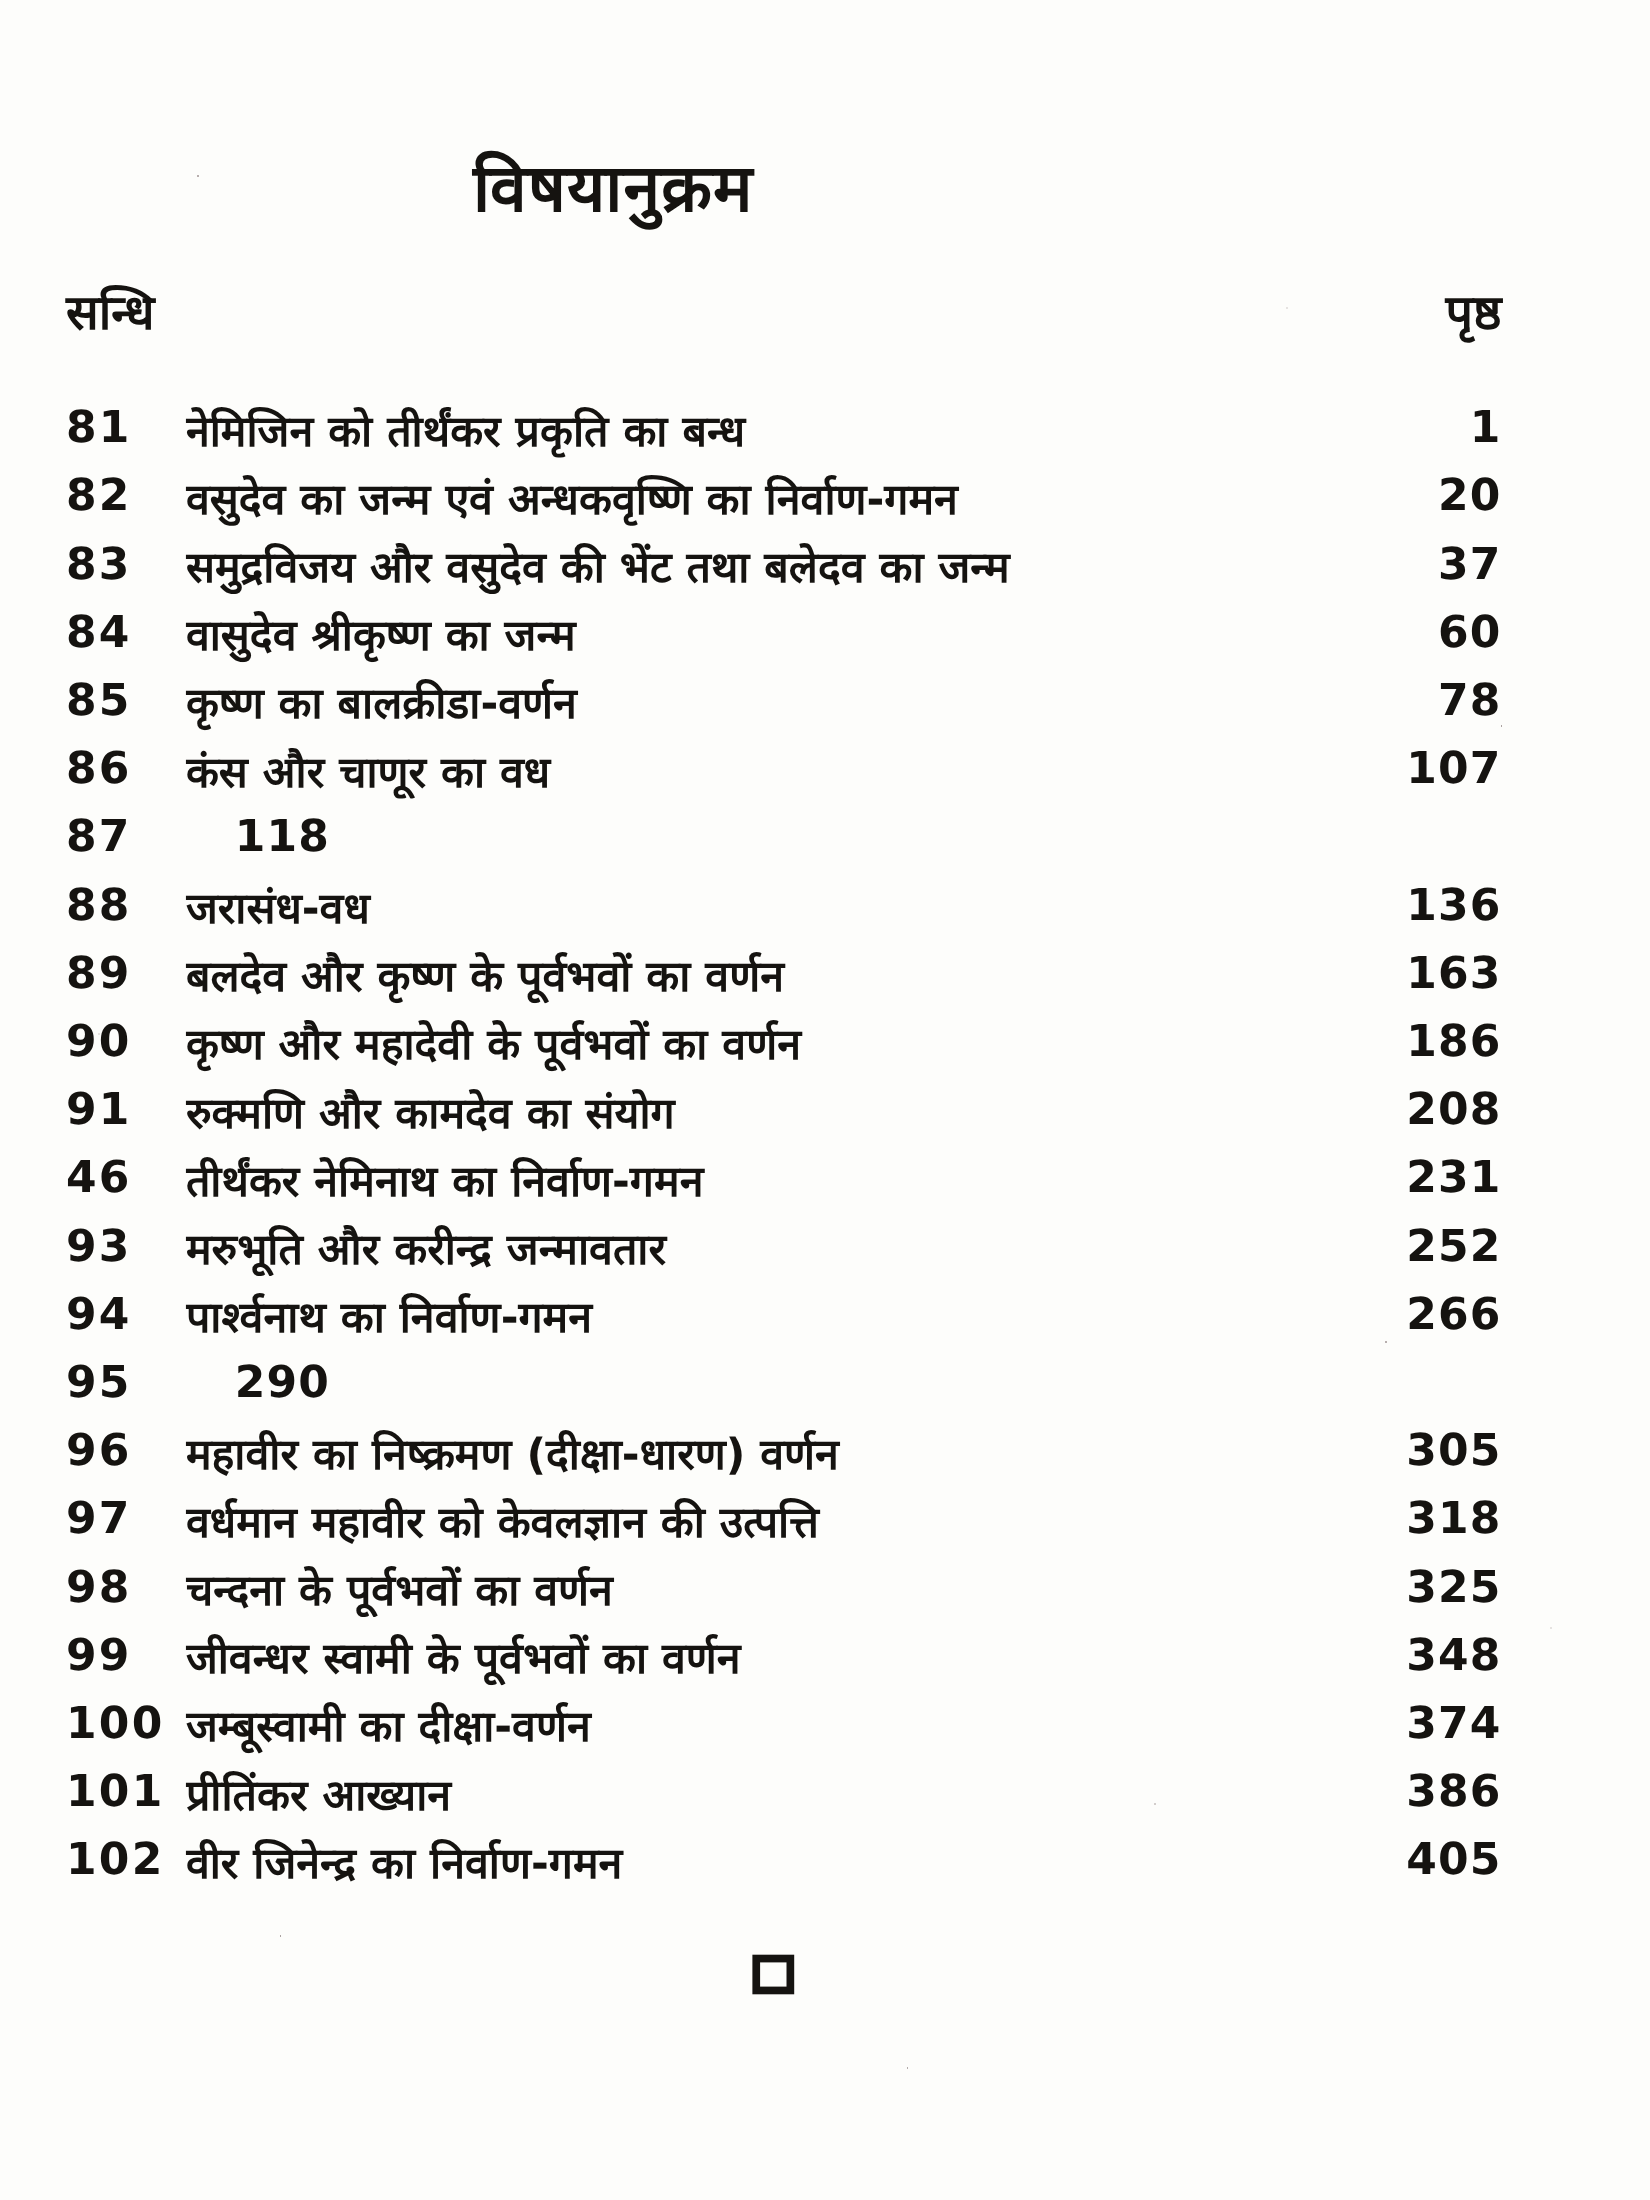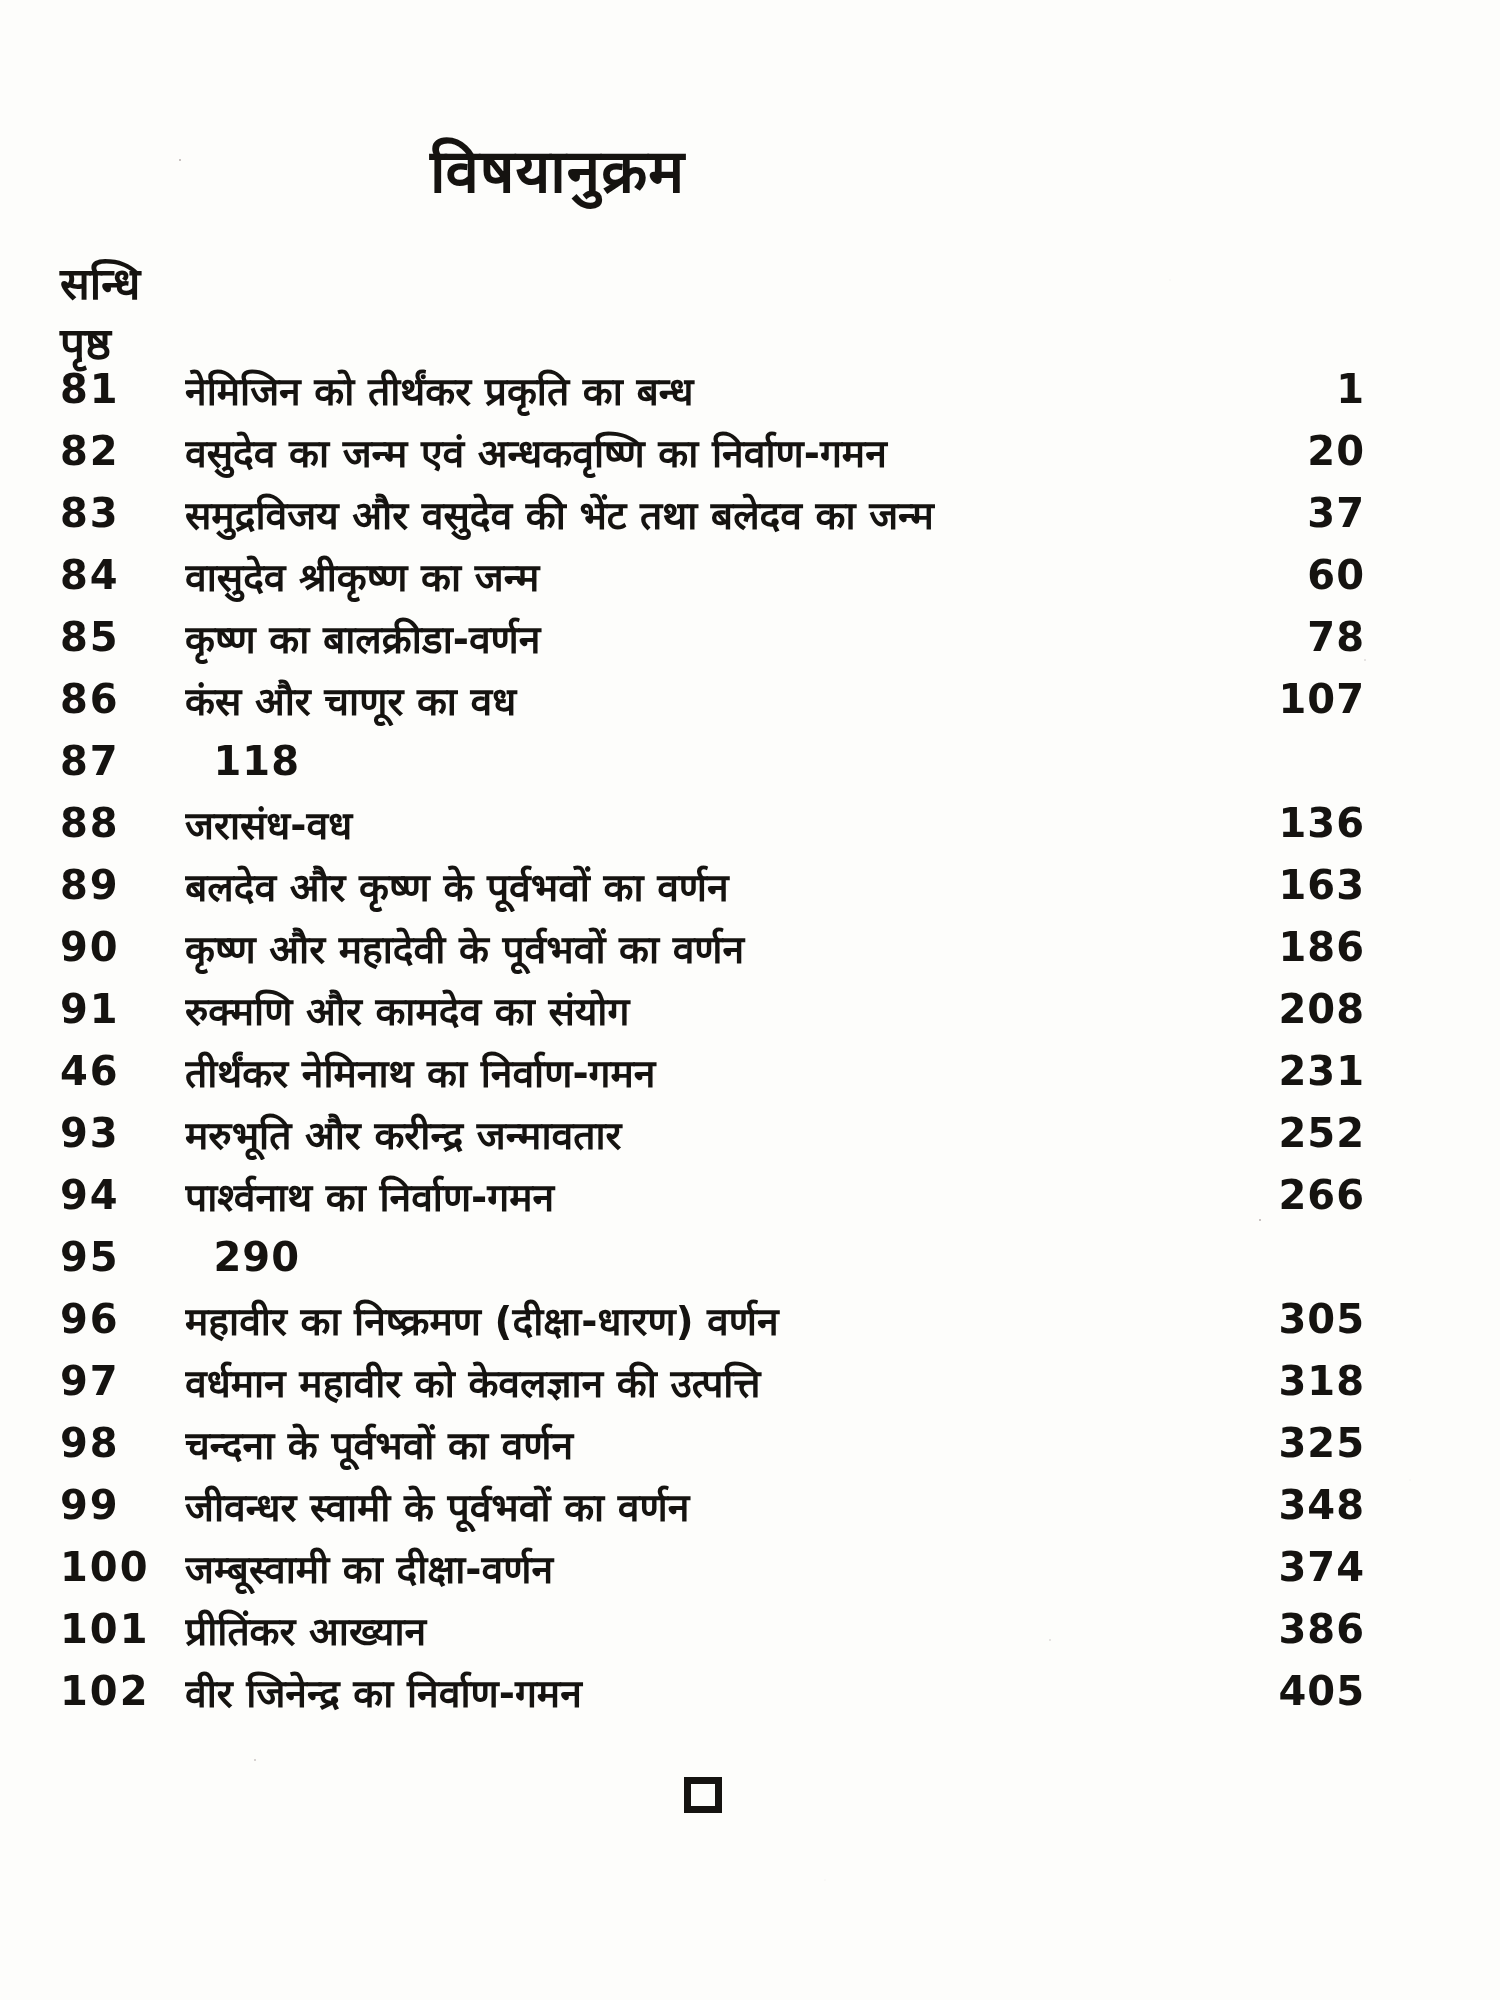--- a/index.html
+++ b/index.html
@@ -46,21 +46,20 @@
   .toc-header {
     position: absolute;
     top: 252px;
     left: 60px;
     width: 1305px;
     display: flex;
     justify-content: space-between;
     align-items: baseline;
     font-size: 44px;
     font-weight: 700;
-    flex-direction: column;
   }
   .toc-rows {
     position: absolute;
     top: 358px;
     left: 60px;
     width: 1305px;
   }
   .toc-row {
     display: flex;
     align-items: center;
@@ -69,21 +68,21 @@
   }
   .col-num {
     width: 105px;
     text-align: left;
     font-size: 40px;
     letter-spacing: 2px;
     flex: 0 0 auto;
   }
   .col-title {
     flex: 1 1 auto;
-    margin-left: 20px;
+    margin-left: 4px;
     font-size: 39px;
     white-space: nowrap;
     overflow: hidden;
   }
   .col-page {
     flex: 0 0 auto;
     width: 135px;
     text-align: right;
     font-size: 40px;
     letter-spacing: 1px;

